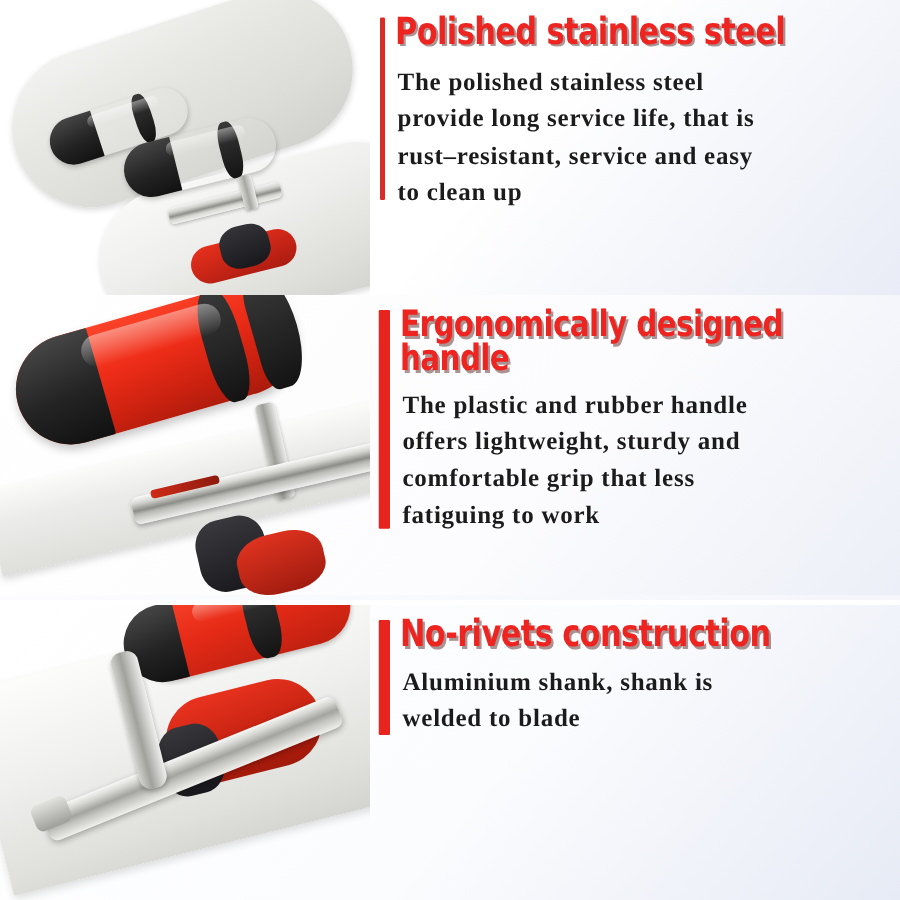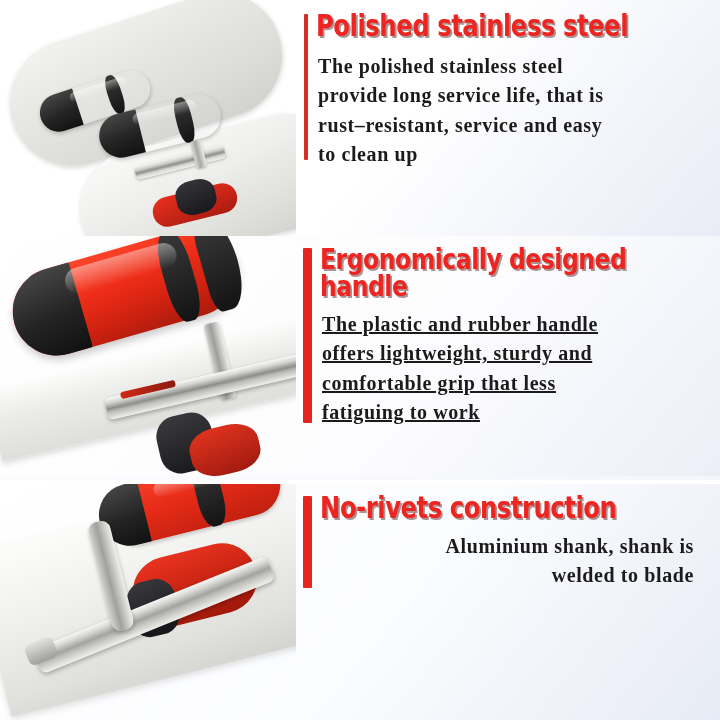--- a/index.html
+++ b/index.html
@@ -93,22 +93,22 @@
     margin: 0;
     color: #1b1b1b;
     font-family: "Liberation Serif", serif;
     font-weight: bold;
     font-size: 20px;
     line-height: 1.47;
     letter-spacing: 0.6px;
     white-space: pre-line;
   }
   #body-1 { left: 22px; top: 52px;  width: 392px; }
-  #body-2 { left: 26px; top: 74px;  width: 382px; text-decoration: underline; }
-  #body-3 { left: 26px; top: 48px;  width: 372px; text-align: right; }
+  #body-2 { left: 26px; top: 74px;  width: 382px; }
+  #body-3 { left: 26px; top: 48px;  width: 372px; }
 
   
   .tr1-blade {
     position: absolute;
     border-radius: 999px;
     background: linear-gradient(168deg,#f4f4f2 0%,#e7e7e4 35%,#dcdcd8 70%,#cfcfcb 100%);
     box-shadow: 0 2px 5px rgba(0,0,0,0.16);
   }
   #tr1-blade-a {
     left: 6px; top: 16px; width: 280px; height: 126px;

